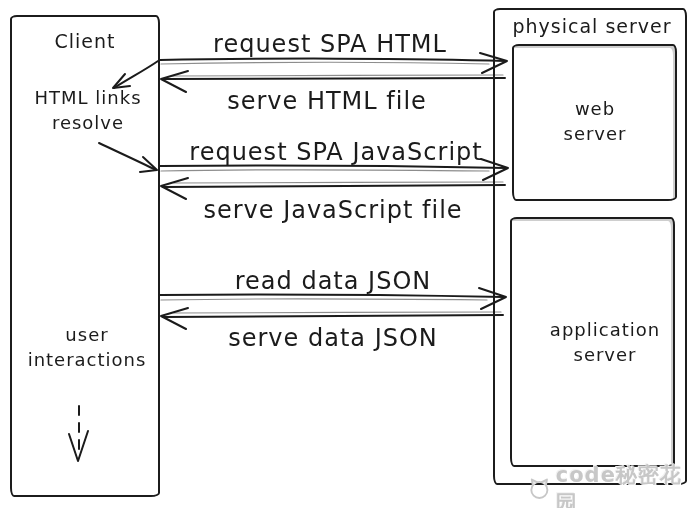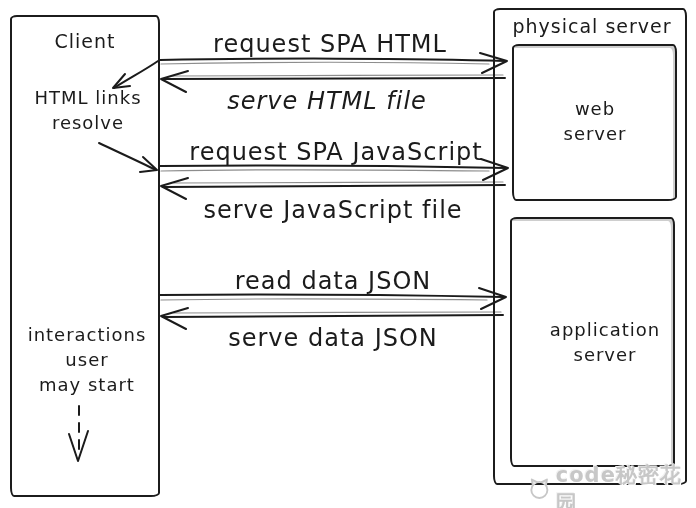--- a/index.html
+++ b/index.html
@@ -37,42 +37,41 @@
 
   <div class="box" style="left:10px;top:15px;width:150px;height:482px;"></div>
   <div class="label box-title" style="left:85px;top:30px;">Client</div>
 
   <div class="label note" style="left:88px;top:85px;">
     <div>HTML links</div>
     <div>resolve</div>
   </div>
 
   <div class="label note" style="left:87px;top:322px;">
+    <div>user</div>
     <div>interactions</div>
-    <div>user</div>
-    <div>may start</div>
   </div>
 
   <div class="box" style="left:493px;top:8px;width:194px;height:477px;"></div>
   <div class="label box-title" style="left:592px;top:15px;">physical server</div>
 
   <div class="box inner-box" style="left:512px;top:44px;width:165px;height:157px;"></div>
   <div class="label note" style="left:595px;top:96px;">
     <div>web</div>
     <div>server</div>
   </div>
 
   <div class="box inner-box" style="left:510px;top:217px;width:165px;height:250px;"></div>
   <div class="label note" style="left:593px;top:317px;margin-left:12px;">
     <div>application</div>
     <div>server</div>
   </div>
 
   <div class="label msg" style="left:330px;top:30px;">request SPA HTML</div>
-  <div class="label msg" style="left:327px;top:87px;font-style:italic;">serve HTML file</div>
+  <div class="label msg" style="left:327px;top:87px;">serve HTML file</div>
   <div class="label msg" style="left:336px;top:138px;">request SPA JavaScript</div>
   <div class="label msg" style="left:333px;top:196px;text-align:right;">serve JavaScript file</div>
   <div class="label msg" style="left:333px;top:267px;">read data JSON</div>
   <div class="label msg" style="left:333px;top:324px;">serve data JSON</div>
 
   <svg class="overlay" width="696" height="508" viewBox="0 0 696 508" fill="none" stroke="#1b1b1b" stroke-width="2" stroke-linecap="round" stroke-linejoin="round">
 
     <g>
       <path d="M160,60 C 255,58 420,58 505,61"></path>
       <path d="M161,64 C 260,62 400,62 489,64" stroke-width="1.2" opacity="0.5"></path>

